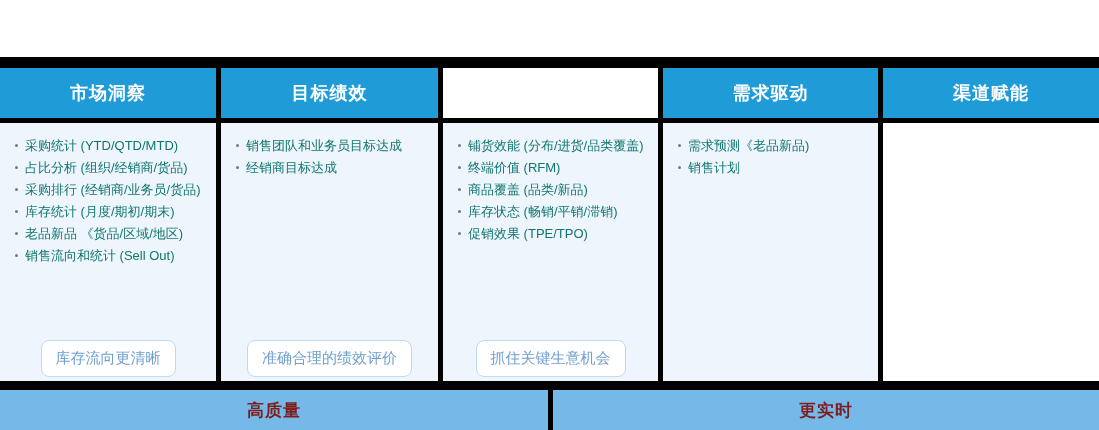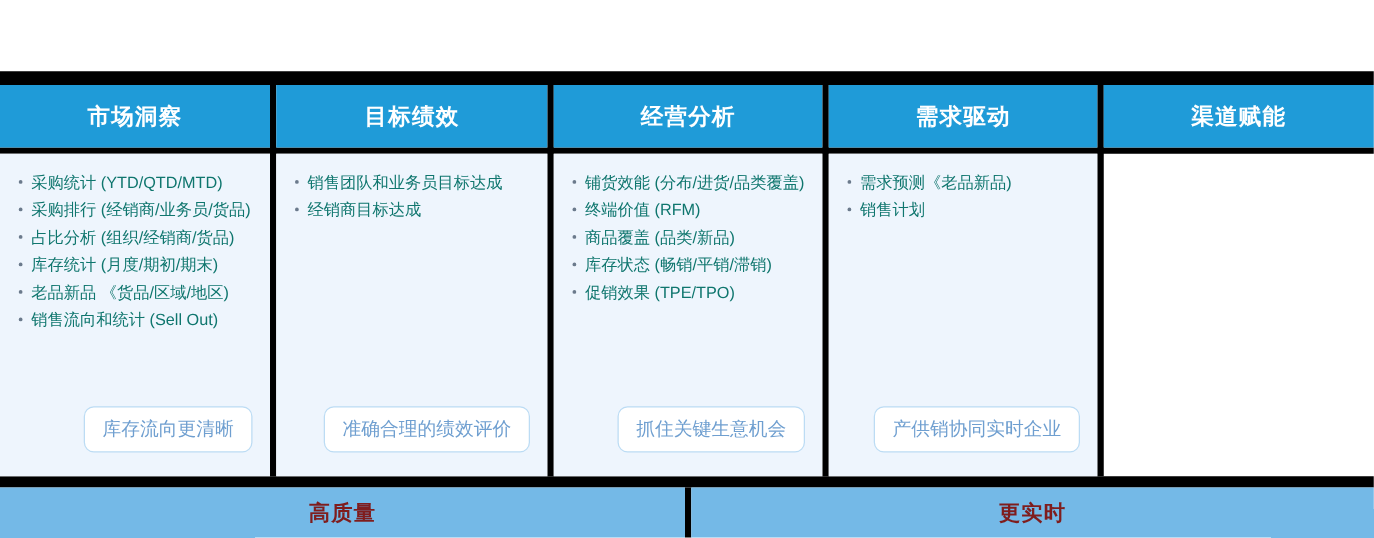--- a/index.html
+++ b/index.html
@@ -131,22 +131,22 @@
     left: 1px;
     top: 9px;
     width: 3px;
     height: 3px;
     background: #6b7a8c;
     border-radius: 50%;
   }
   .pill-wrap {
     flex: 0 0 auto;
     display: flex;
-    justify-content: flex-end;
-    padding-bottom: 19px;
+    justify-content: center;
+    padding-bottom: 4px;
   }
   .pill {
     background: #ffffff;
     border: 1px solid #bcdcf4;
     border-radius: 8px;
     color: #6f9fd0;
     font-size: 15px;
     padding: 8px 14px;
     white-space: nowrap;
     text-align: center;
@@ -206,22 +206,22 @@
 
   <div class="columns">
 
     <div class="column" style="left:0px; width:216px;">
       <div class="col-head">
         <span class="col-head-text">市场洞察</span>
       </div>
       <div class="col-body">
         <ul class="bullets">
           <li>采购统计 (YTD/QTD/MTD)</li>
+          <li>占比分析 (组织/经销商/货品)</li>
           <li>采购排行 (经销商/业务员/货品)</li>
-          <li>占比分析 (组织/经销商/货品)</li>
           <li>库存统计 (月度/期初/期末)</li>
           <li>老品新品 《货品/区域/地区)</li>
           <li>销售流向和统计 (Sell Out)</li>
         </ul>
         <div class="pill-wrap">
           <div class="pill">库存流向更清晰</div>
         </div>
       </div>
     </div>
 
@@ -238,23 +238,20 @@
         </ul>
         <div class="pill-wrap">
           <div class="pill">准确合理的绩效评价</div>
         </div>
       </div>
     </div>
 
     <div class="vdiv" style="left:438px;"></div>
 
     <div class="column" style="left:443px; width:215px;">
-      <div class="col-head">
-        <span class="col-head-text">经营分析</span>
-      </div>
       <div class="col-body">
         <ul class="bullets">
           <li>铺货效能 (分布/进货/品类覆盖)</li>
           <li>终端价值 (RFM)</li>
           <li>商品覆盖 (品类/新品)</li>
           <li>库存状态 (畅销/平销/滞销)</li>
           <li>促销效果 (TPE/TPO)</li>
         </ul>
         <div class="pill-wrap">
           <div class="pill">抓住关键生意机会</div>
@@ -266,23 +263,20 @@
 
     <div class="column" style="left:663px; width:215px;">
       <div class="col-head">
         <span class="col-head-text">需求驱动</span>
       </div>
       <div class="col-body">
         <ul class="bullets">
           <li>需求预测《老品新品)</li>
           <li>销售计划</li>
         </ul>
-        <div class="pill-wrap">
-          <div class="pill">产供销协同实时企业</div>
-        </div>
       </div>
     </div>
 
     <div class="vdiv" style="left:878px;"></div>
 
     <div class="column" style="left:883px; width:216px;">
       <div class="col-head">
         <span class="col-head-text">渠道赋能</span>
       </div>
     </div>

